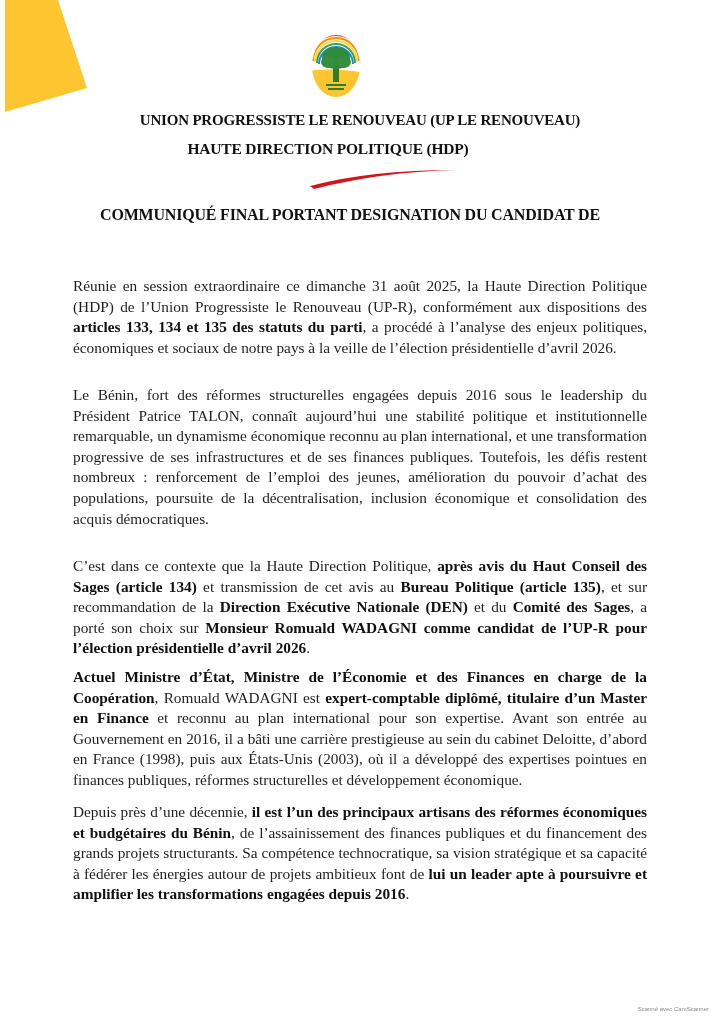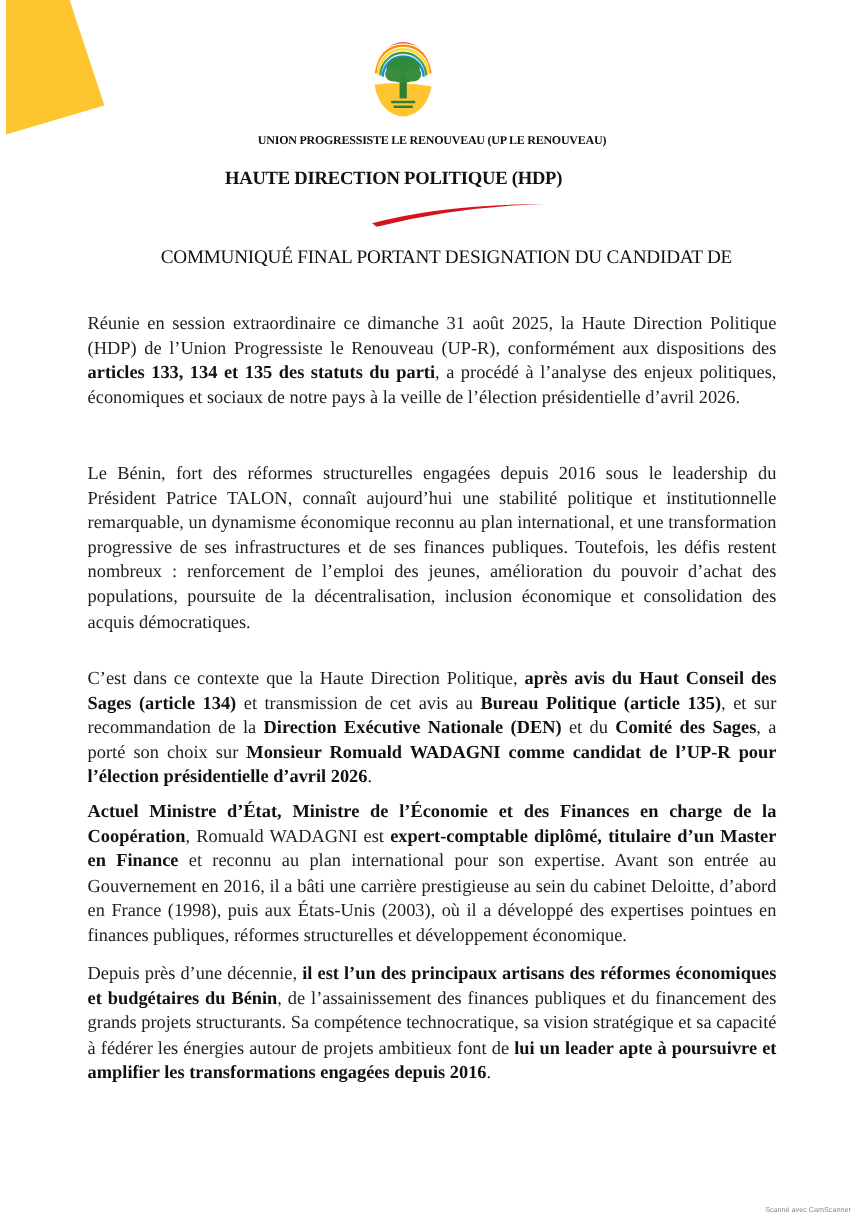--- a/index.html
+++ b/index.html
@@ -21,62 +21,62 @@
       position: absolute;
       left: 303px; top: 30px;
       width: 66px; height: 70px;
     }
     .org-name {
       position: absolute;
       left: 0; width: 720px;
       top: 112px;
       text-align: center;
       font-weight: bold;
-      font-size: 10px;
+      font-size: 15px;
       letter-spacing: -0.2px;
       color: #111;
     }
     .org-sub {
       position: absolute;
       left: 0; width: 656px;
       top: 140px;
       text-align: center;
       font-weight: bold;
       font-size: 15.5px;
       letter-spacing: -0.2px;
       color: #111;
     }
     .swoosh {
       position: absolute;
       left: 300px; top: 162px;
       width: 170px; height: 30px;
     }
     .doc-title {
       position: absolute;
-      left: 72px; width: 600px;
+      left: 50px; width: 600px;
       top: 205px;
       text-align: center;
-      font-weight: normal;
+      font-weight: bold;
       font-size: 16px;
       line-height: 20px;
       letter-spacing: -0.2px;
       color: #111;
     }
     .doc-title div { white-space: nowrap; }
     .body-text {
       position: absolute;
       left: 73px; width: 574px;
       font-size: 15.3px;
       line-height: 20.6px;
       text-align: justify;
       color: #1e1e1e;
     }
     .body-text p { margin: 0; }
     .body-text b { font-weight: bold; color: #111; }
-    #p1 { top: 260px; }
+    #p1 { top: 276px; }
     #p2 { top: 385px; font-family: Liberation Serif, serif; }
     #p3 { top: 556px; }
     #p4 { top: 667px; }
     #p5 { top: 802px; }
     .footer-note {
       position: absolute;
       right: 11px; bottom: 7px;
       font-family: "Liberation Sans", "DejaVu Sans", sans-serif;
       font-size: 6px;
       color: #888;

